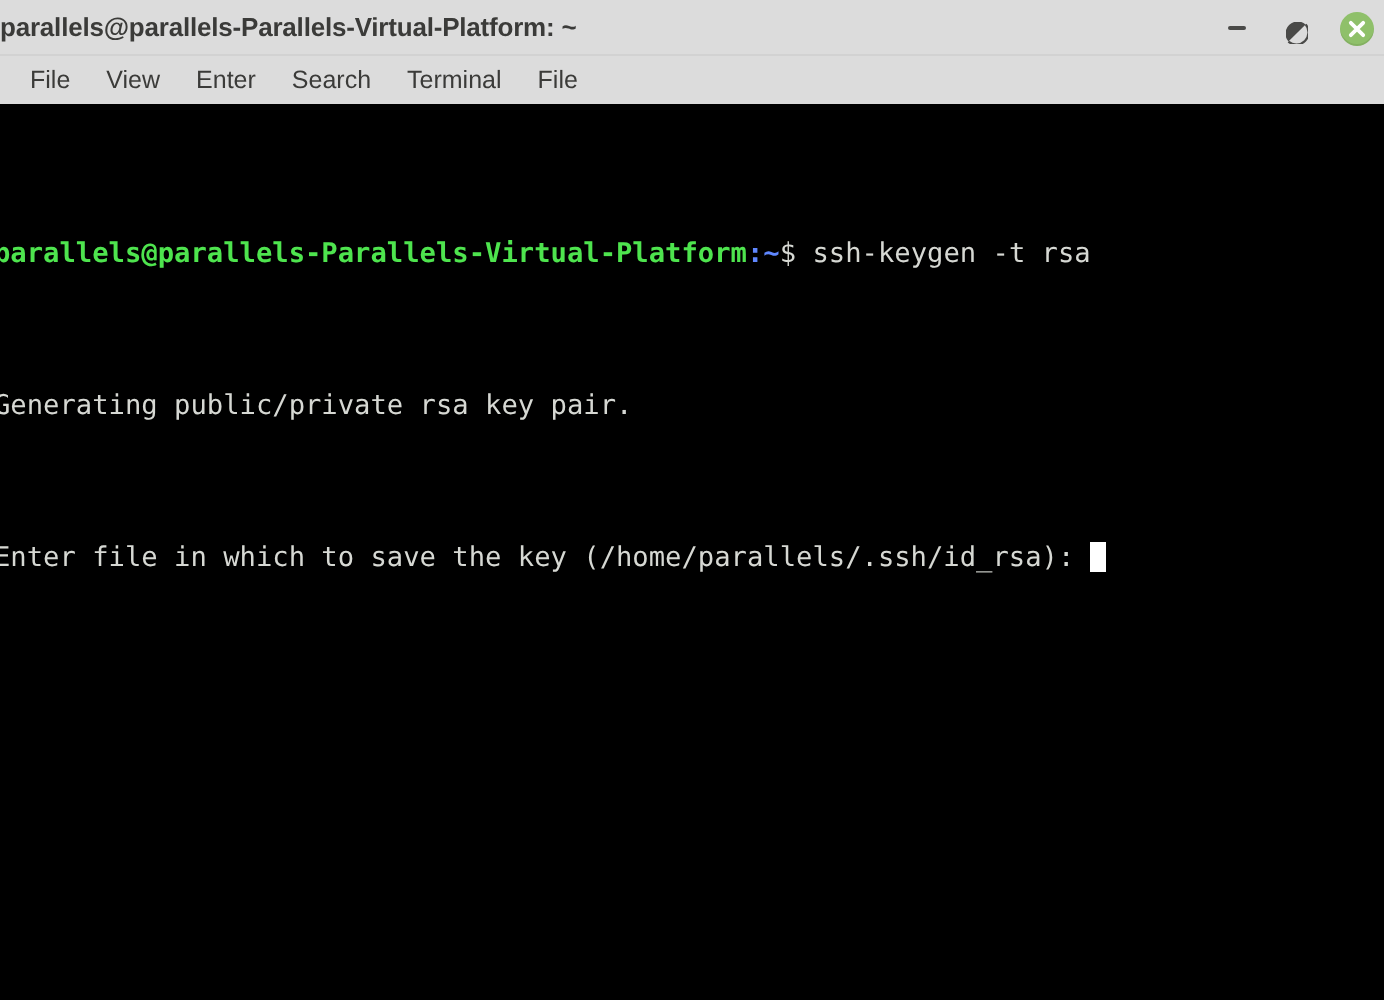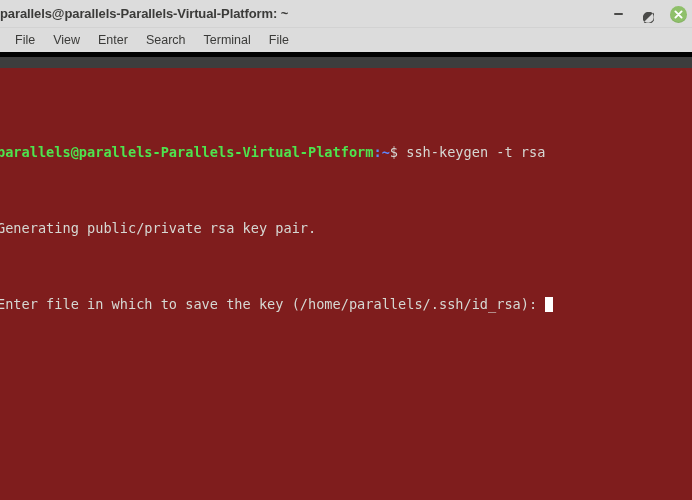--- a/index.html
+++ b/index.html
@@ -104,25 +104,24 @@
     padding: 3px 9px;
     cursor: default;
     font-family: "Liberation Sans", sans-serif;
     border-radius: 2px;
     white-space: nowrap;
   }
 
   
   .terminal {
     flex: 1 1 auto;
-    background: #7f1d1d;
+    background: #000000;
     overflow: hidden;
     position: relative;
-    padding: 18px 0 0 0;
-    margin-top: 11px;
+    padding: 4px 0 0 0;
   }
   .term-inner {
     font-family: "DejaVu Sans Mono", "Liberation Mono", monospace;
     font-size: 13.6px;
     line-height: 19px;
     white-space: pre;
     color: #d6d8d3;
     margin-left: -3px;
     letter-spacing: 0px;
   }

